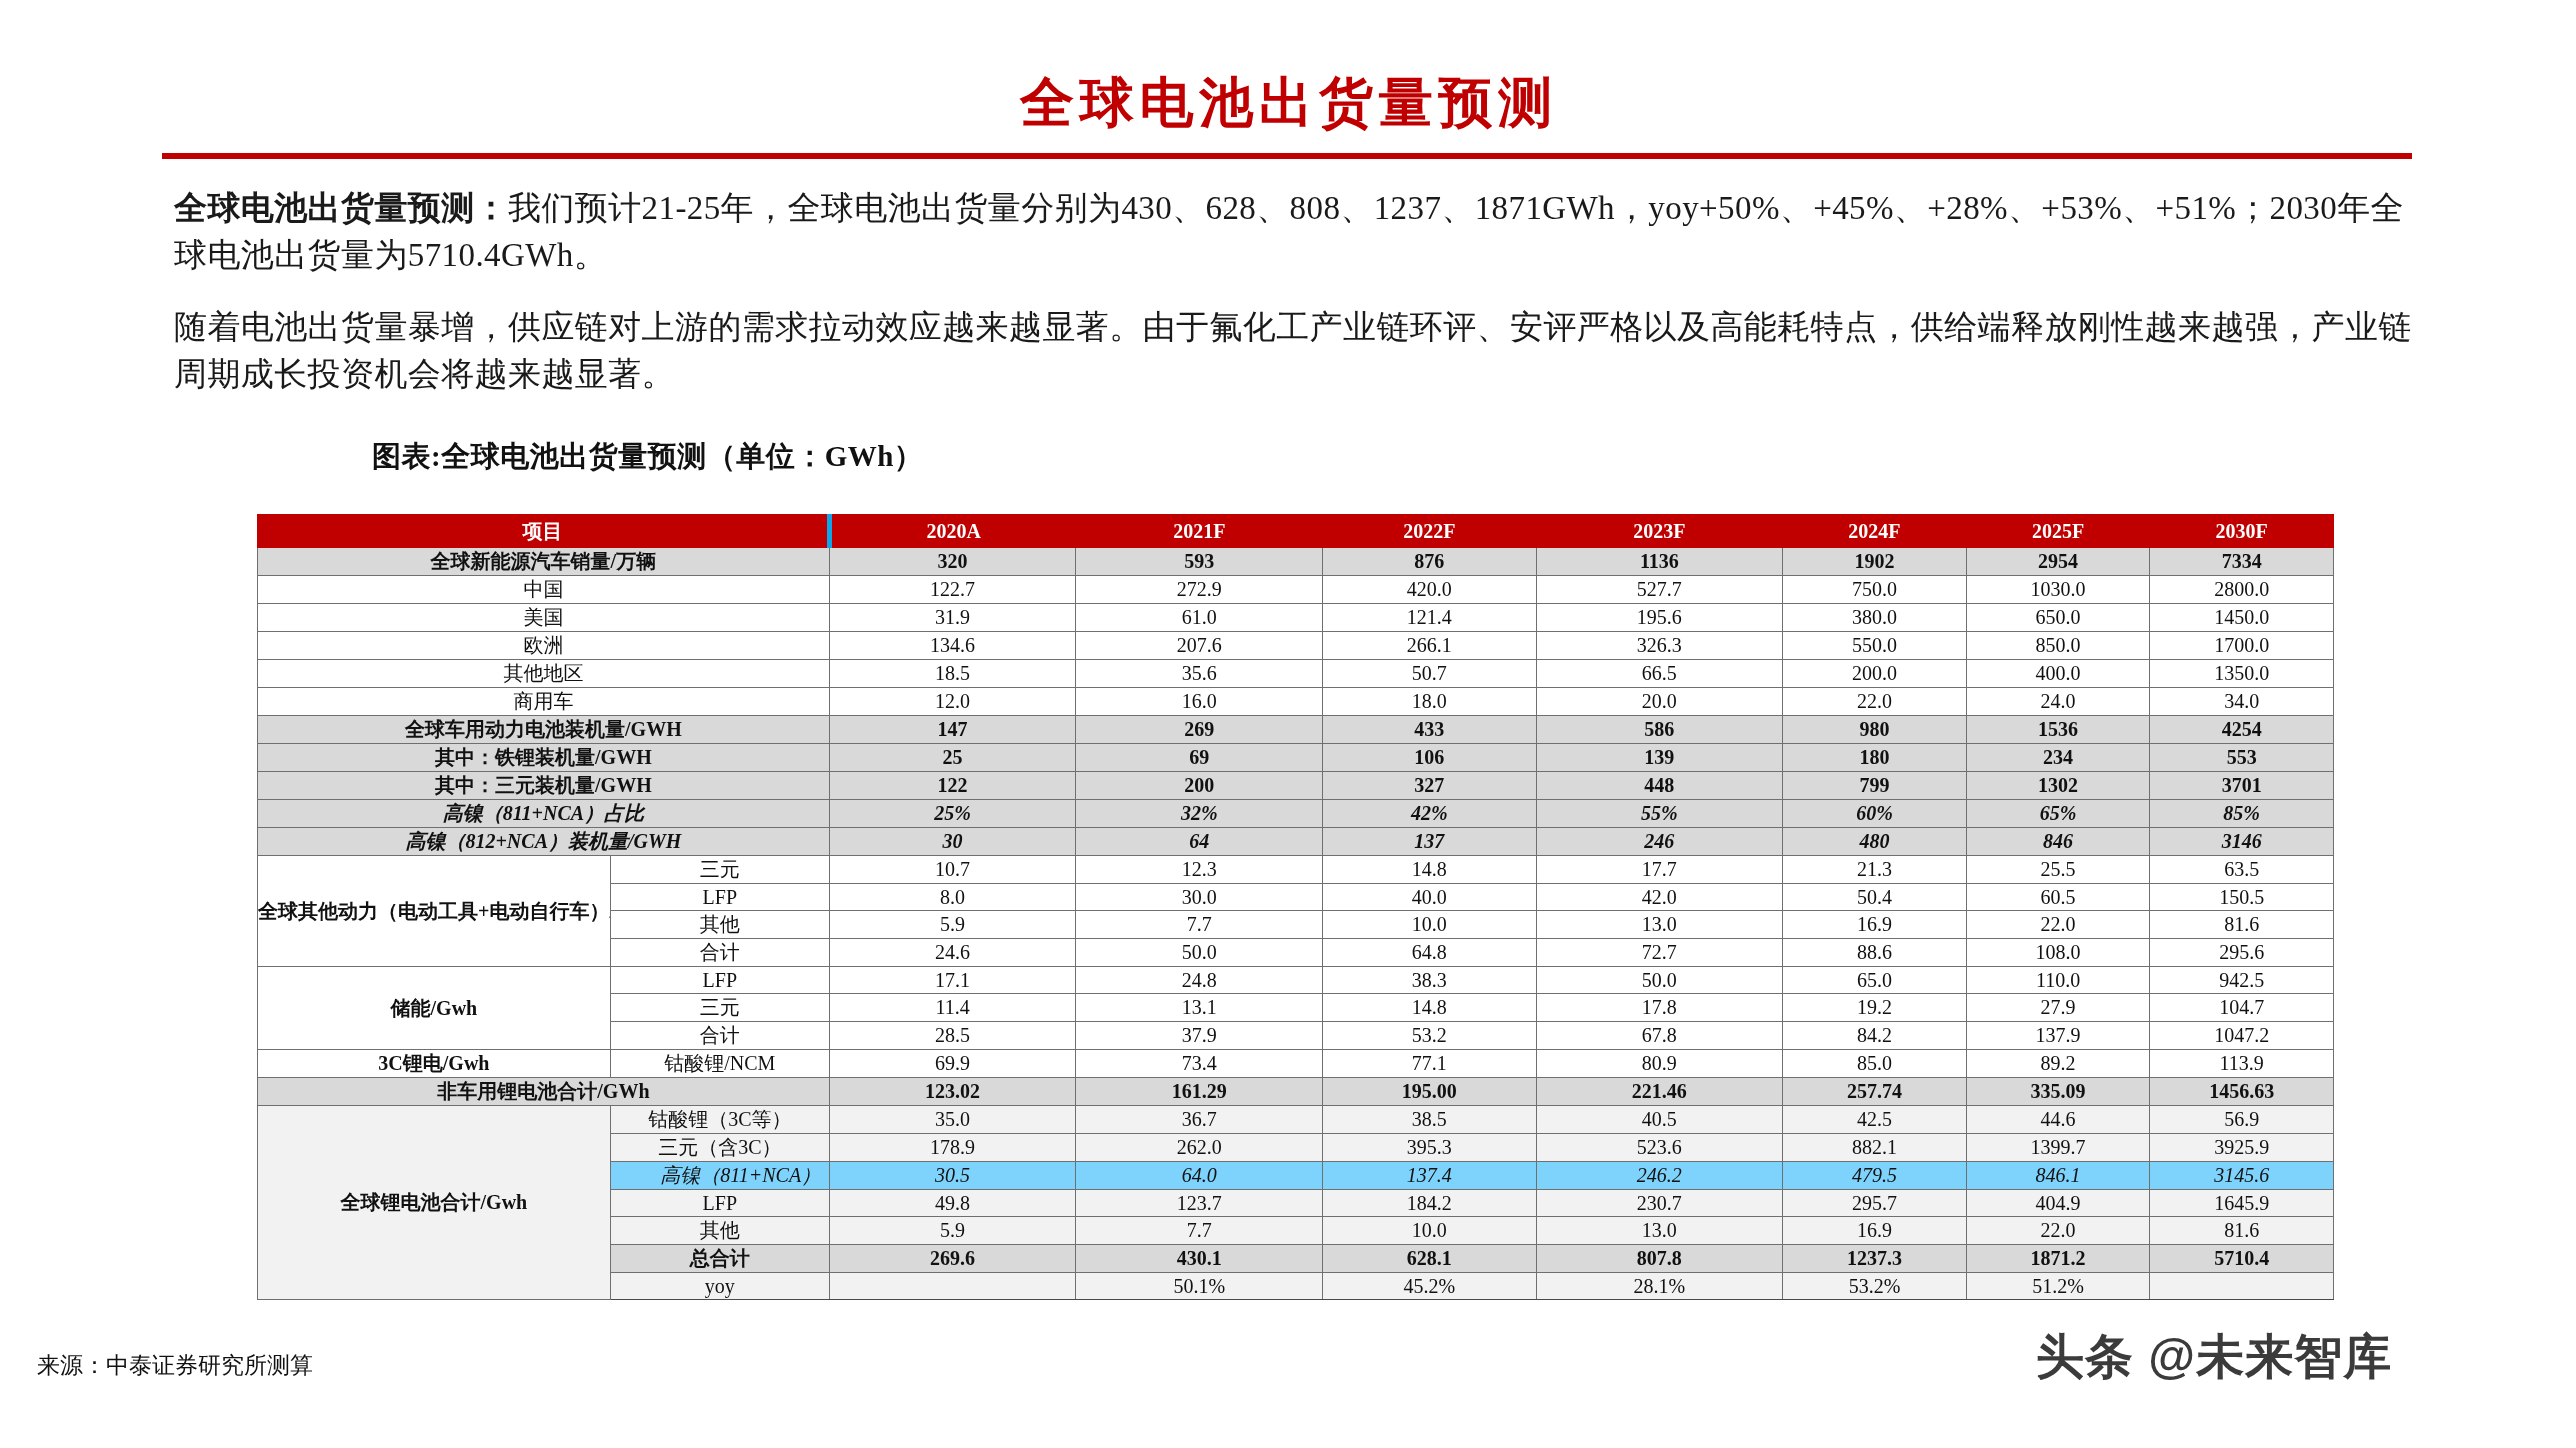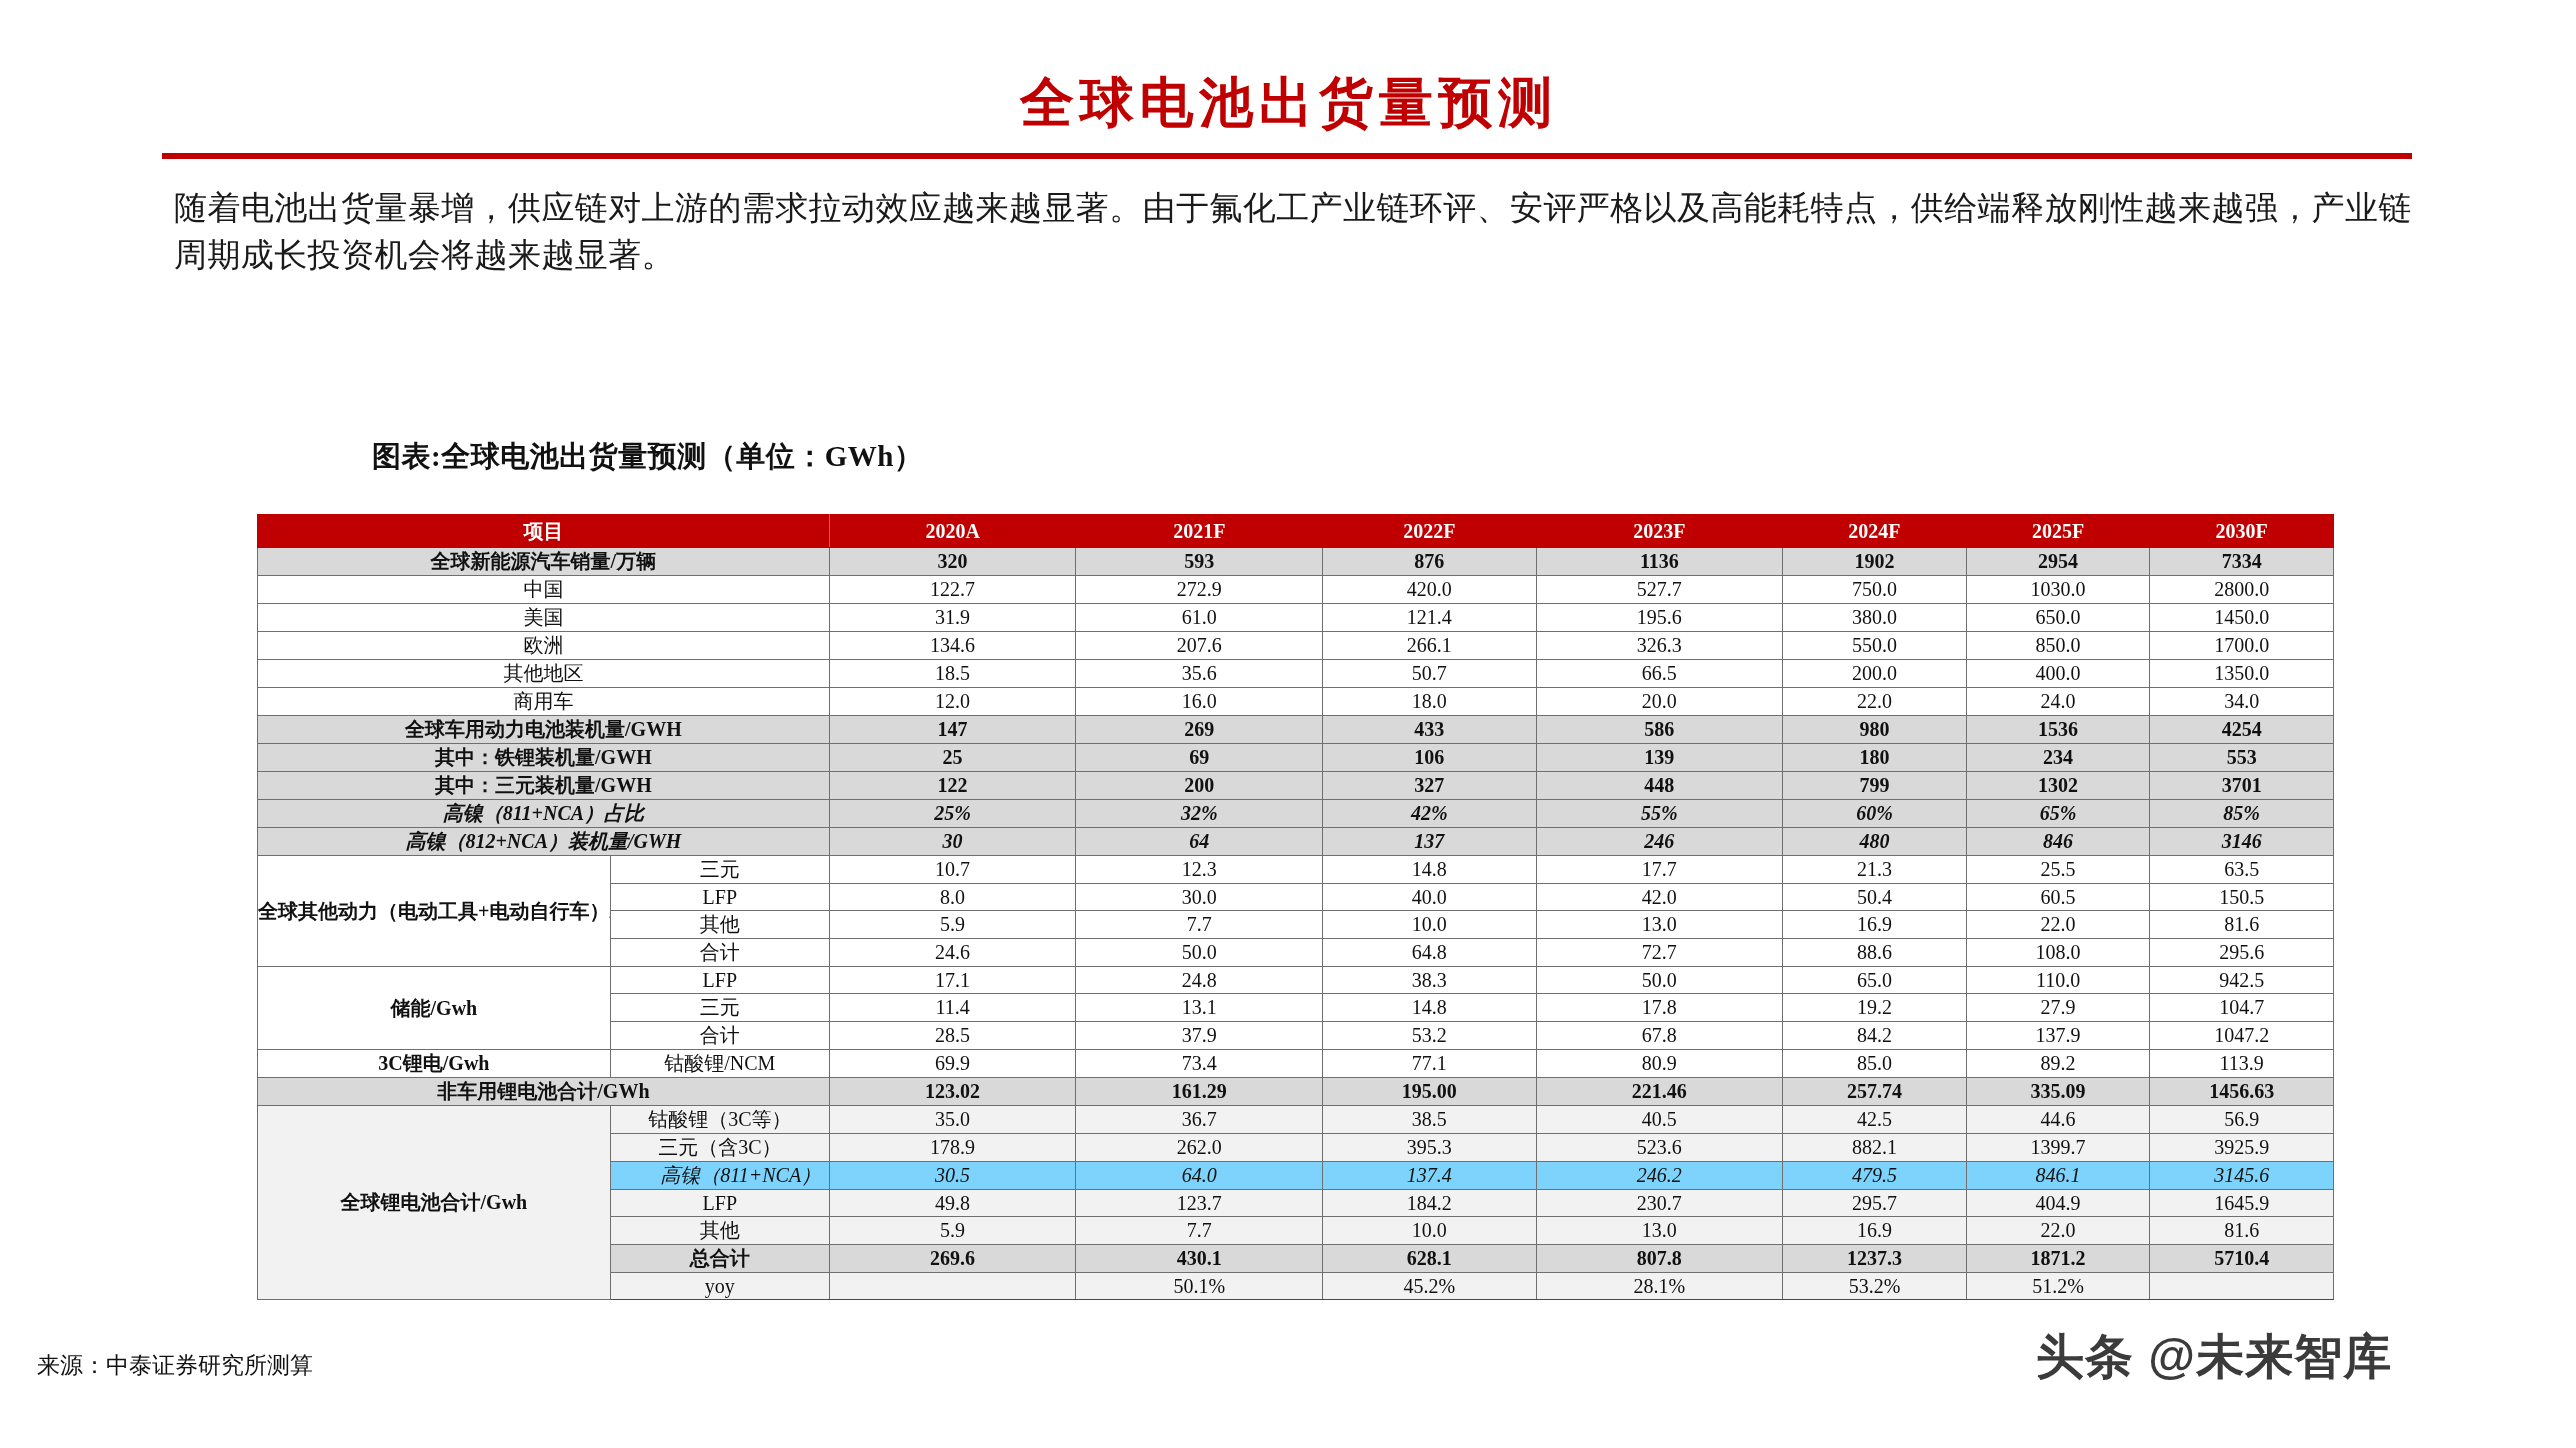--- a/index.html
+++ b/index.html
@@ -55,21 +55,21 @@
     padding:0;height:26px;
     font-size:20px;color:#111;
     text-align:center;vertical-align:middle;
     white-space:nowrap;overflow:hidden;
   }
   
   tr.hdr th{
     background:#C00000;color:#ffffff;font-weight:bold;
     height:32px;font-size:20px;border:1px solid #C00000;
   }
-  tr.hdr th.hdr-item{border-right:1px solid #0ea5e9;margin-top:48px;}
+  tr.hdr th.hdr-item{border-right:5px solid #0ea5e9;margin-top:48px;}
 
   
   tr.grey td{background:#d9d9d9;font-weight:bold;}
   tr.grey-it td{background:#d9d9d9;font-weight:bold;font-style:italic;}
   tr.plain td{background:#ffffff;}
   tr.tint td{background:#f2f2f2;}
   tr.tint-it td{background:#7dd3fc;font-style:italic;}
   tr.tint-bold td{background:#d9d9d9;font-weight:bold;}
 
   td.lab{font-size:21px;}
@@ -100,20 +100,23 @@
 </style>
 </head>
 <body>
 
 <div id="title-bar">
   <span id="slide-title">全球电池出货量预测</span>
 </div>
 <div id="title-rule"></div>
 
 <div id="para-block">
+  <p class="para p1">
+    <span class="lead">全球电池出货量预测：</span><span>我们预计21-25年，全球电池出货量分别为430、628、808、1237、1871GWh，yoy+50%、+45%、+28%、+53%、+51%；2030年全球电池出货量为5710.4GWh。</span>
+  </p>
   <p class="para p2">随着电池出货量暴增，供应链对上游的需求拉动效应越来越显著。由于氟化工产业链环评、安评严格以及高能耗特点，供给端释放刚性越来越强，产业链周期成长投资机会将越来越显著。</p>
 </div>
 
 <div id="fig-caption">图表:全球电池出货量预测（单位：GWh）</div>
 
 <div id="table-wrap">
   <table class="fin">
     <colgroup>
       <col class="c-lab1">
         <col class="c-lab2">

